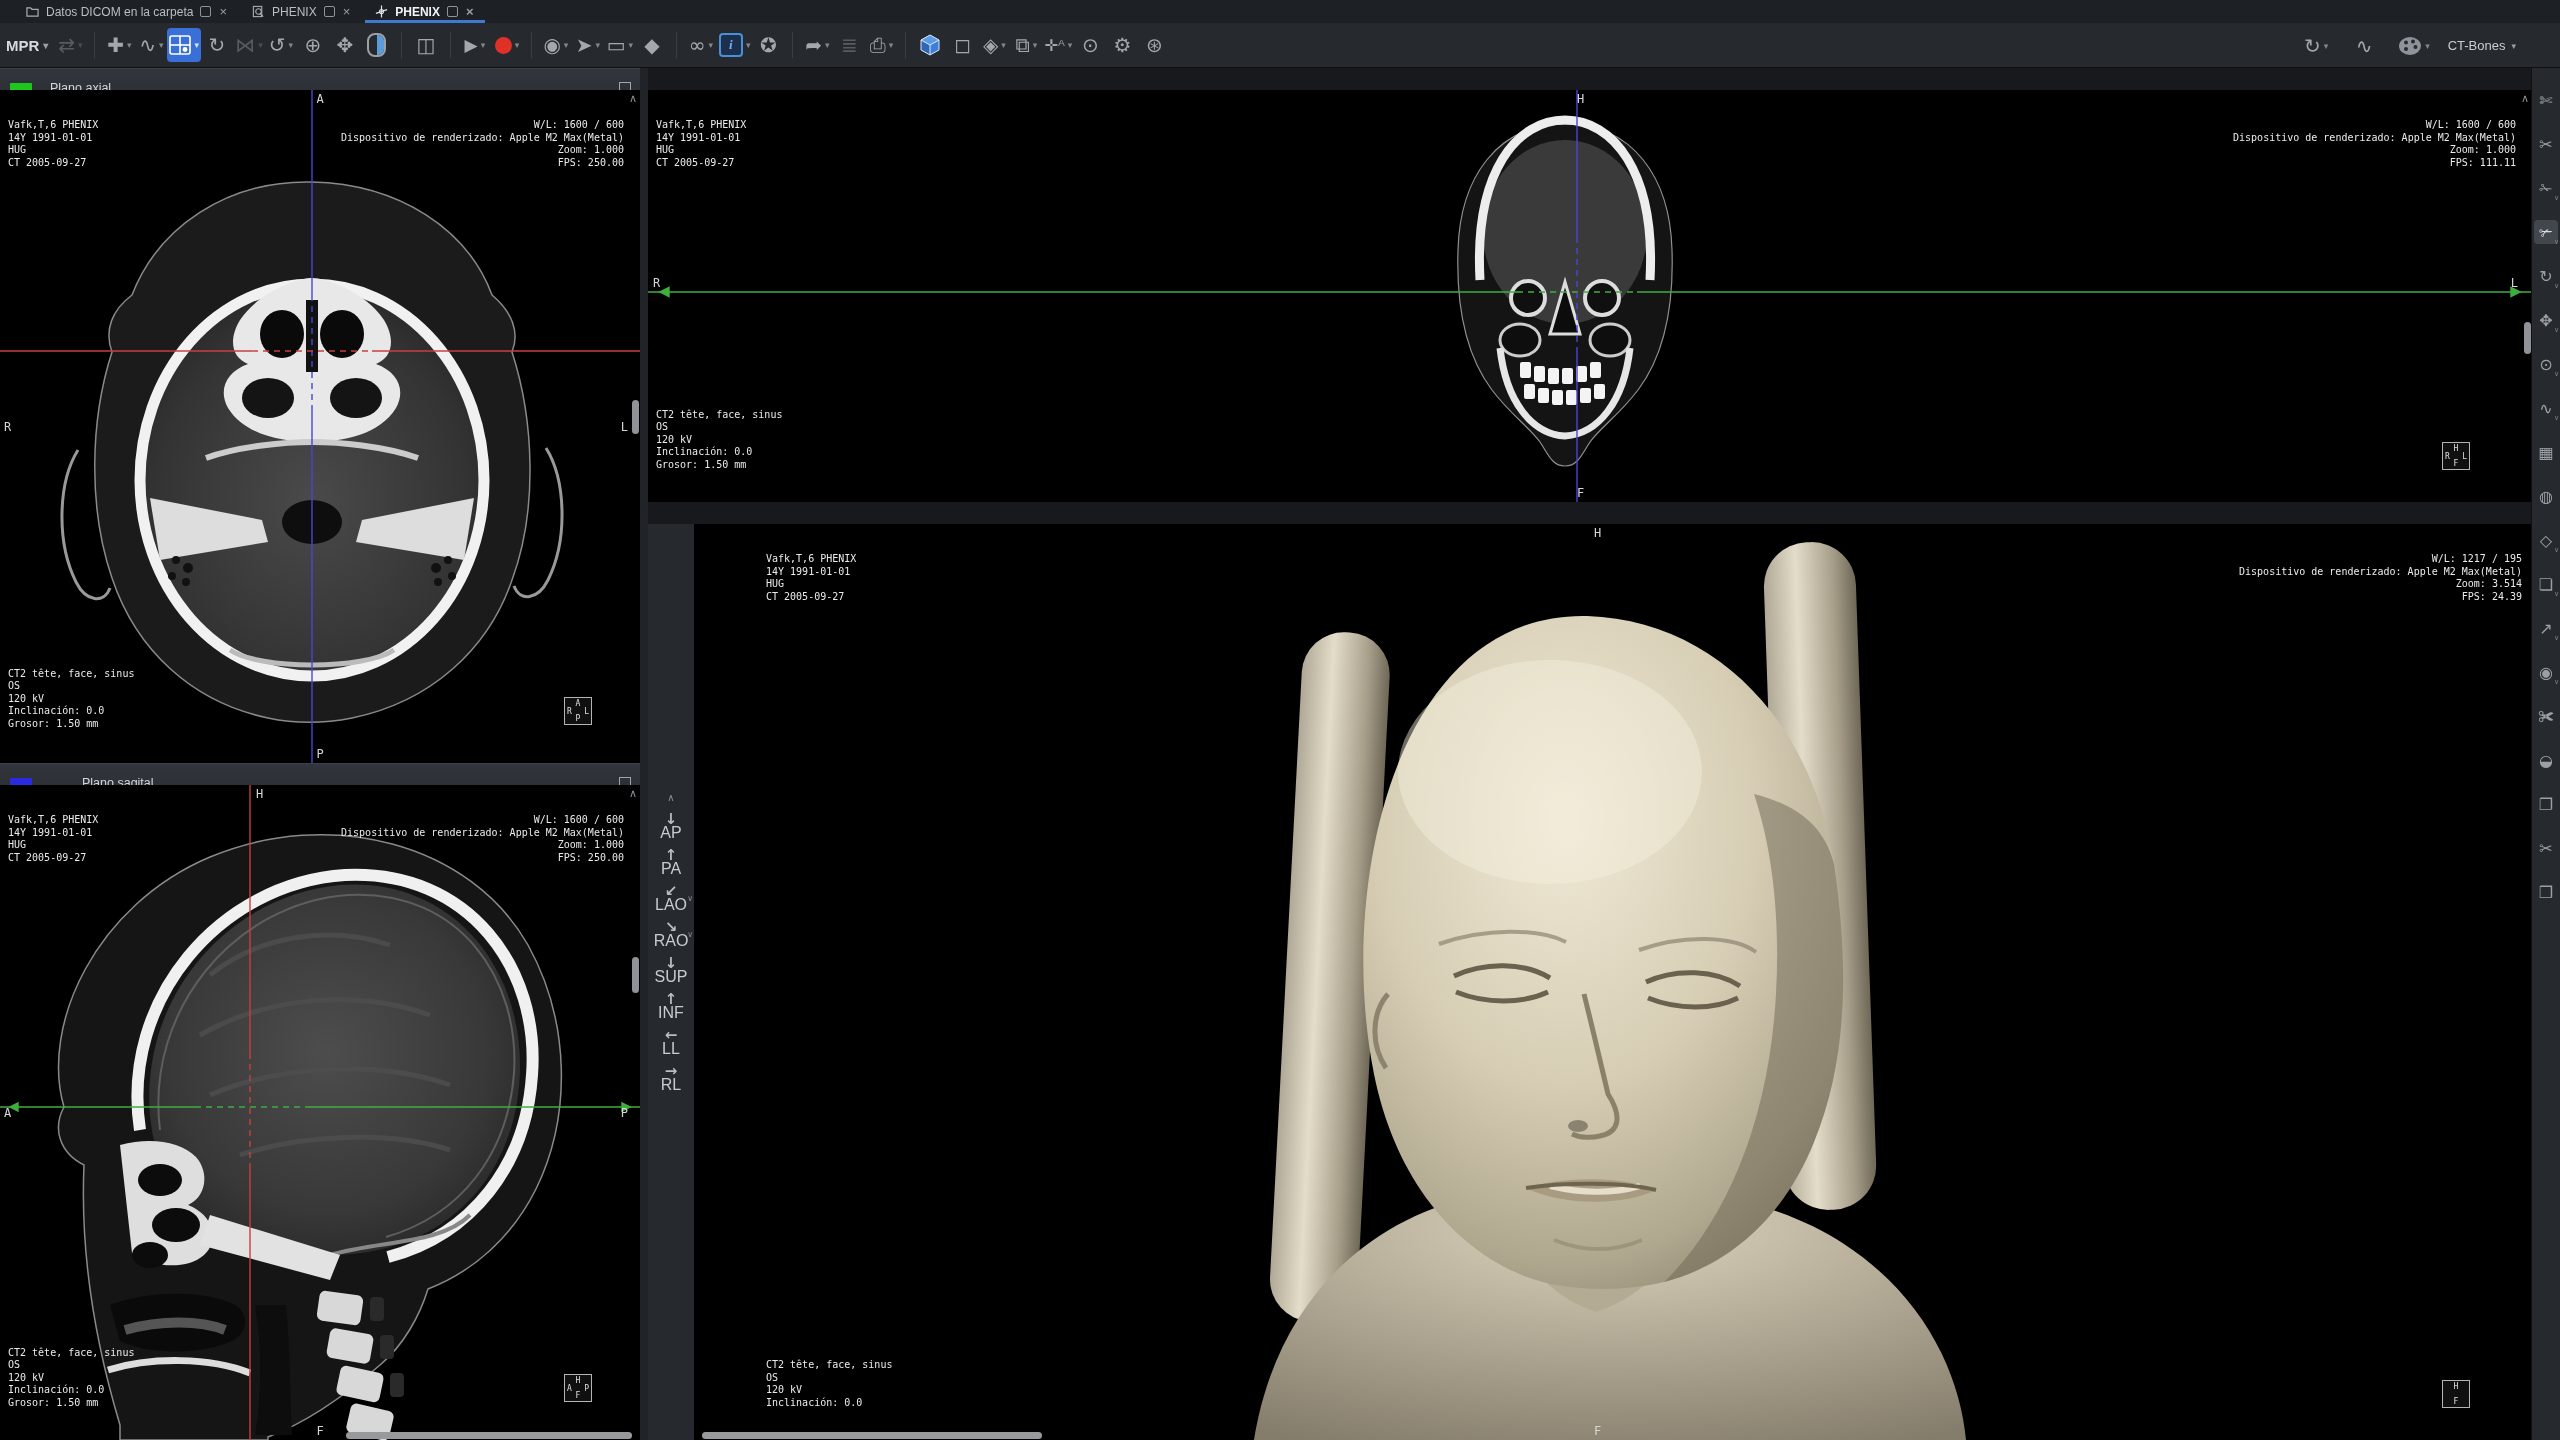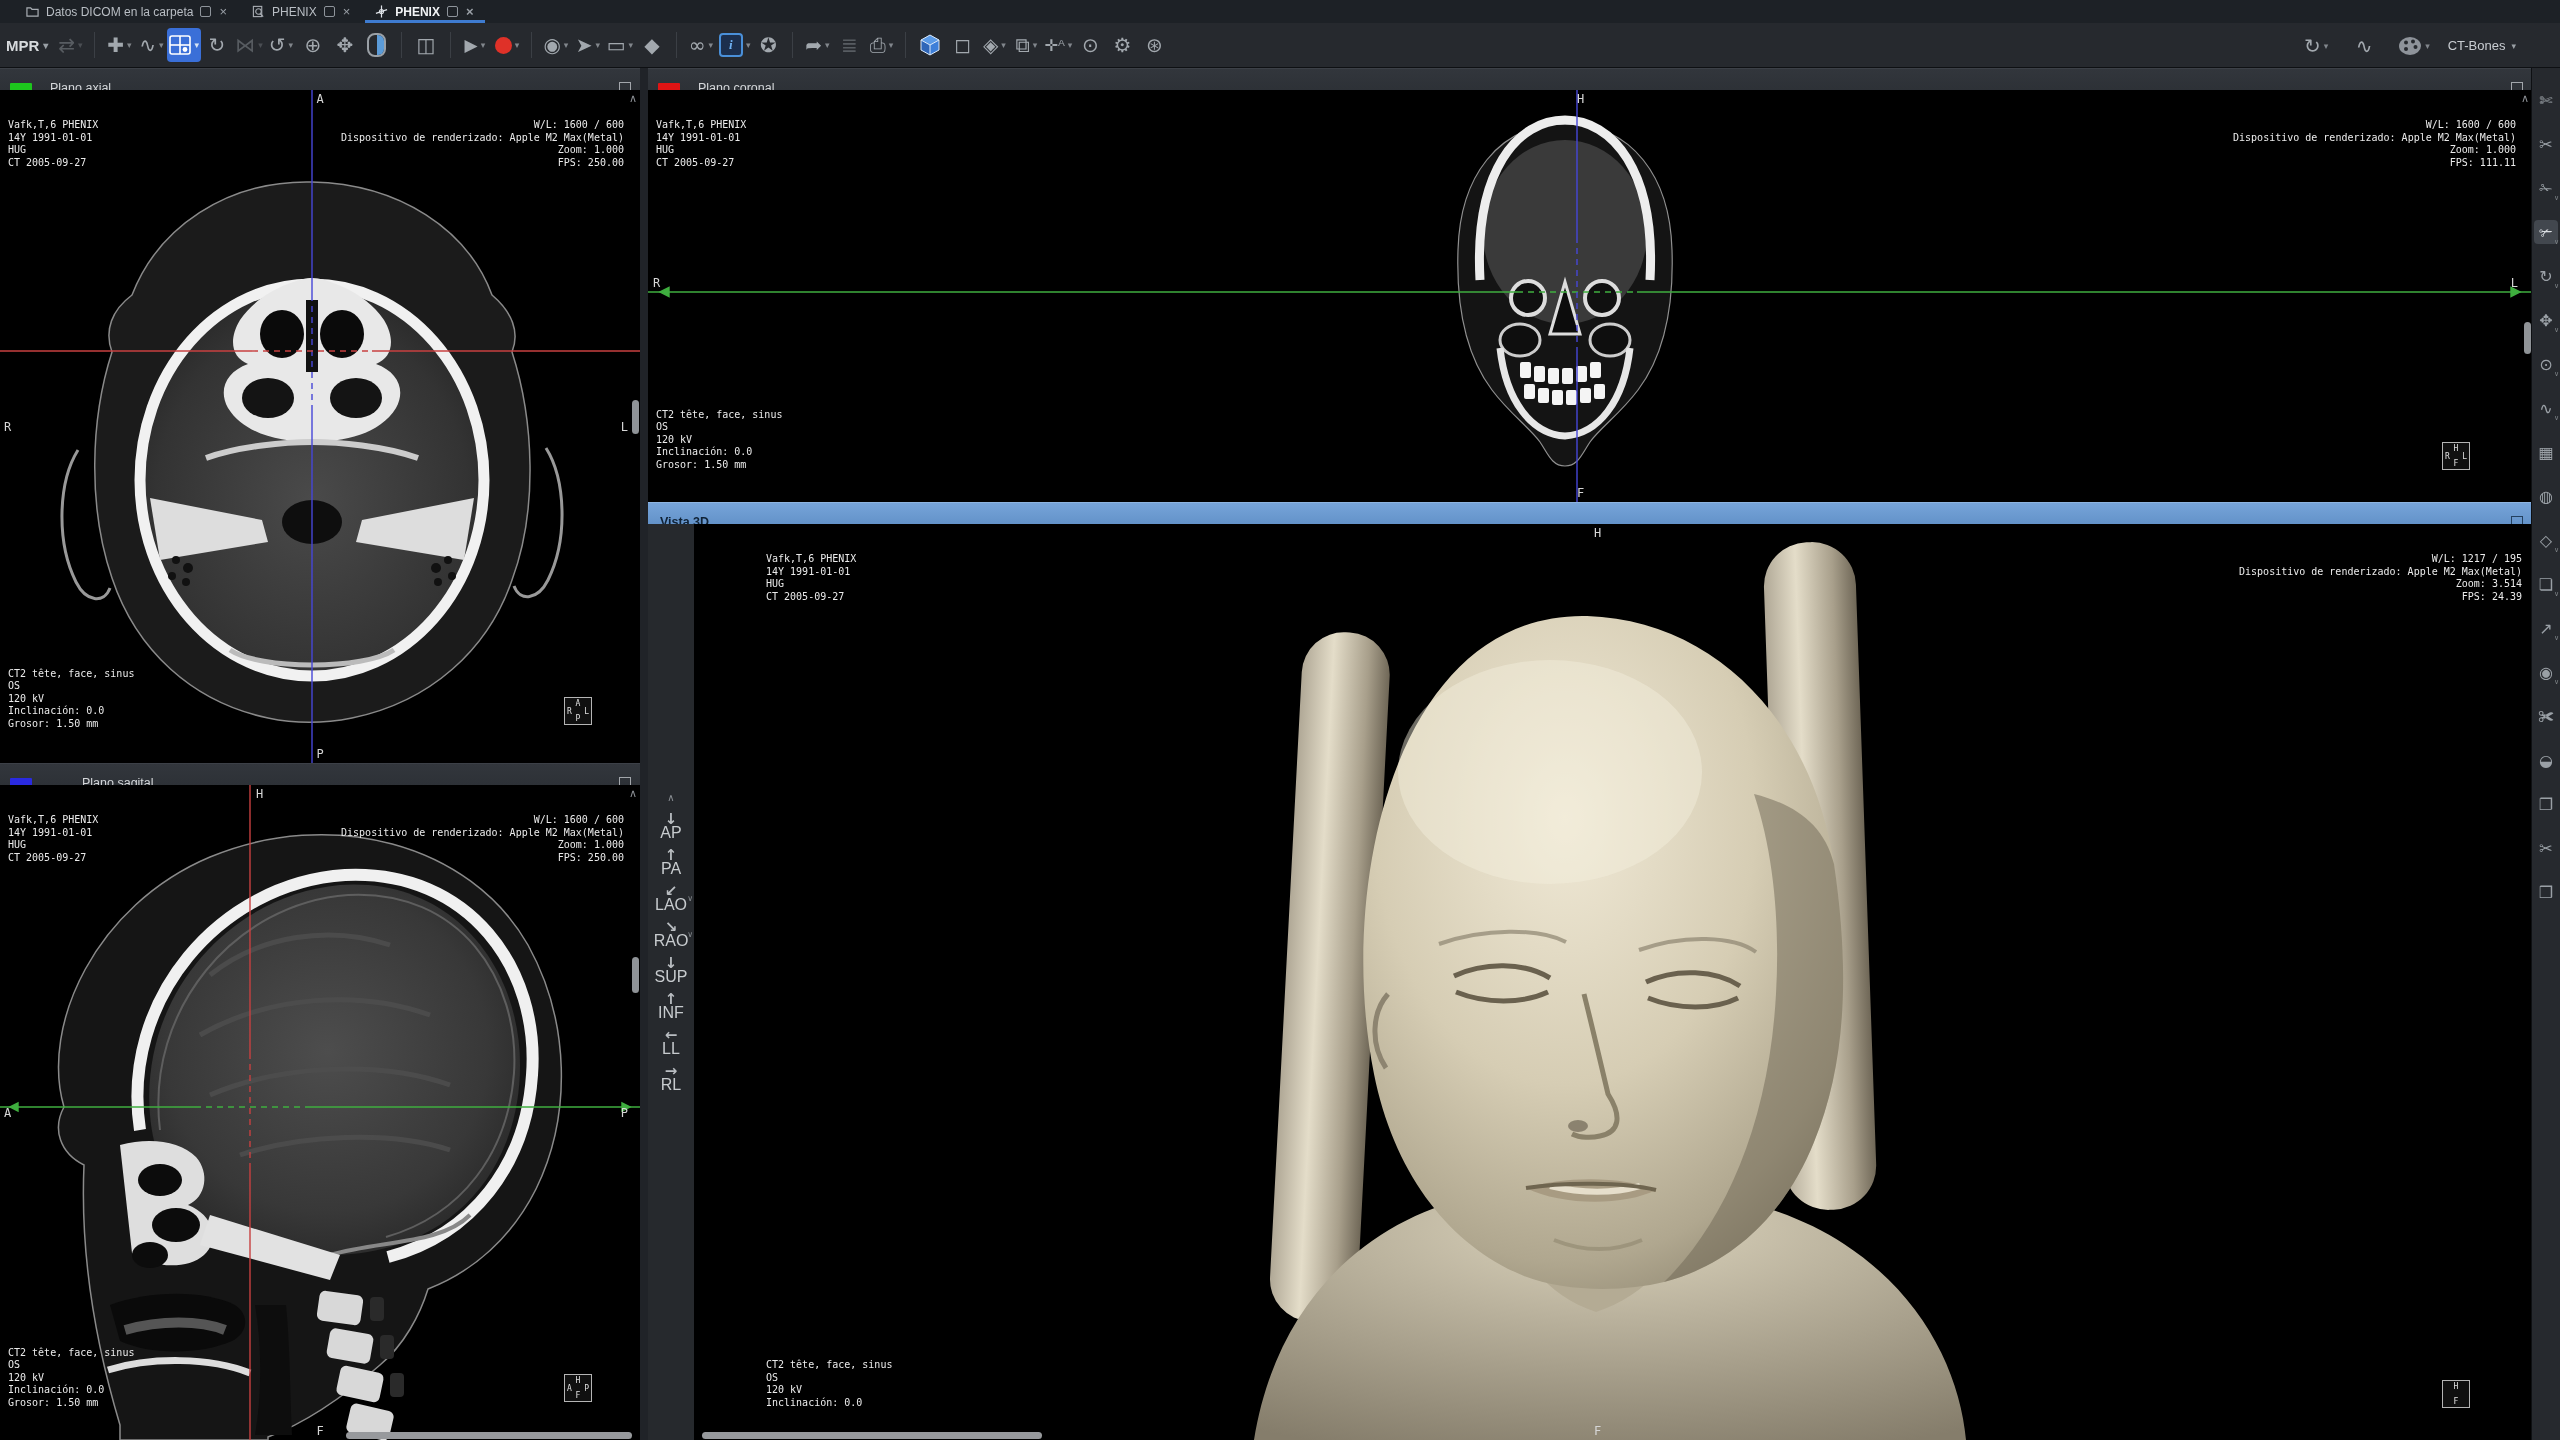--- a/index.html
+++ b/index.html
@@ -424,25 +424,20 @@
     <div class="ocube" style="right:48px;bottom:38px;">
       <span class="t">H</span>
         <span class="b">F</span>
         <span class="l">A</span>
         <span class="rr">P</span>
     </div>
   </div>
 
   <div class="vdiv" style="left:640px;top:68px;width:8px;height:1372px;"></div>
 
-  <div class="titlebar" style="left:648px;top:68px;width:1884px;">
-    <span class="indic" style="background:#e01414"></span>
-    <span class="ttext">Plano coronal</span>
-    <span class="maxbox"></span>
-  </div>
   <div class="vp" style="left:648px;top:90px;width:1884px;height:412px;">
     <svg class="canvas-svg" width="1884" height="412" viewBox="0 0 1884 412">
       <path d="M917,34 C985,34 1022,88 1024,160 C1026,220 1014,268 990,300 C972,324 952,338 942,352 C934,364 930,376 917,376 C904,376 900,364 892,352 C882,338 862,324 844,300 C820,268 808,220 810,160 C812,88 849,34 917,34 Z" fill="#141414" stroke="#909090" stroke-width="1.2"></path>
       <ellipse cx="917" cy="142" rx="82" ry="92" fill="#3a3a3a"></ellipse>
       <path d="M832,190 C826,80 870,30 917,30 C964,30 1008,80 1002,190" fill="none" stroke="#ededed" stroke-width="9"></path>
       <circle cx="880" cy="208" r="17" fill="#101010" stroke="#dddddd" stroke-width="4"></circle>
       <circle cx="954" cy="208" r="17" fill="#101010" stroke="#dddddd" stroke-width="4"></circle>
       <path d="M917,192 L902,244 L932,244 Z" fill="#0c0c0c" stroke="#dddddd" stroke-width="3"></path>
       <ellipse cx="872" cy="250" rx="20" ry="16" fill="#0e0e0e" stroke="#cccccc" stroke-width="3"></ellipse>
       <ellipse cx="962" cy="250" rx="20" ry="16" fill="#0e0e0e" stroke="#cccccc" stroke-width="3"></ellipse>
@@ -490,24 +485,20 @@
     <span class="scrtop" style="right:3px;top:2px;">∧</span>
     <div class="vthumb" style="right:1px;top:232px;height:32px;"></div>
     <div class="ocube" style="right:62px;bottom:32px;">
       <span class="t">H</span>
         <span class="b">F</span>
         <span class="l">R</span>
         <span class="rr">L</span>
     </div>
   </div>
 
-  <div class="titlebar vista" style="left:648px;top:502px;width:1884px;">
-    <span class="ttext">Vista 3D</span>
-    <span class="maxbox"></span>
-  </div>
   <div class="ostrip" style="left:648px;top:524px;width:46px;height:916px;">
     <div class="ogroup" style="top:266px;">
       <span class="oscroll">∧</span>
       <div class="obtn">
           <span class="ar">↓</span>
           <span class="lb">AP</span>
         </div>
       <div class="obtn">
           <span class="ar">↑</span>
           <span class="lb">PA</span>

